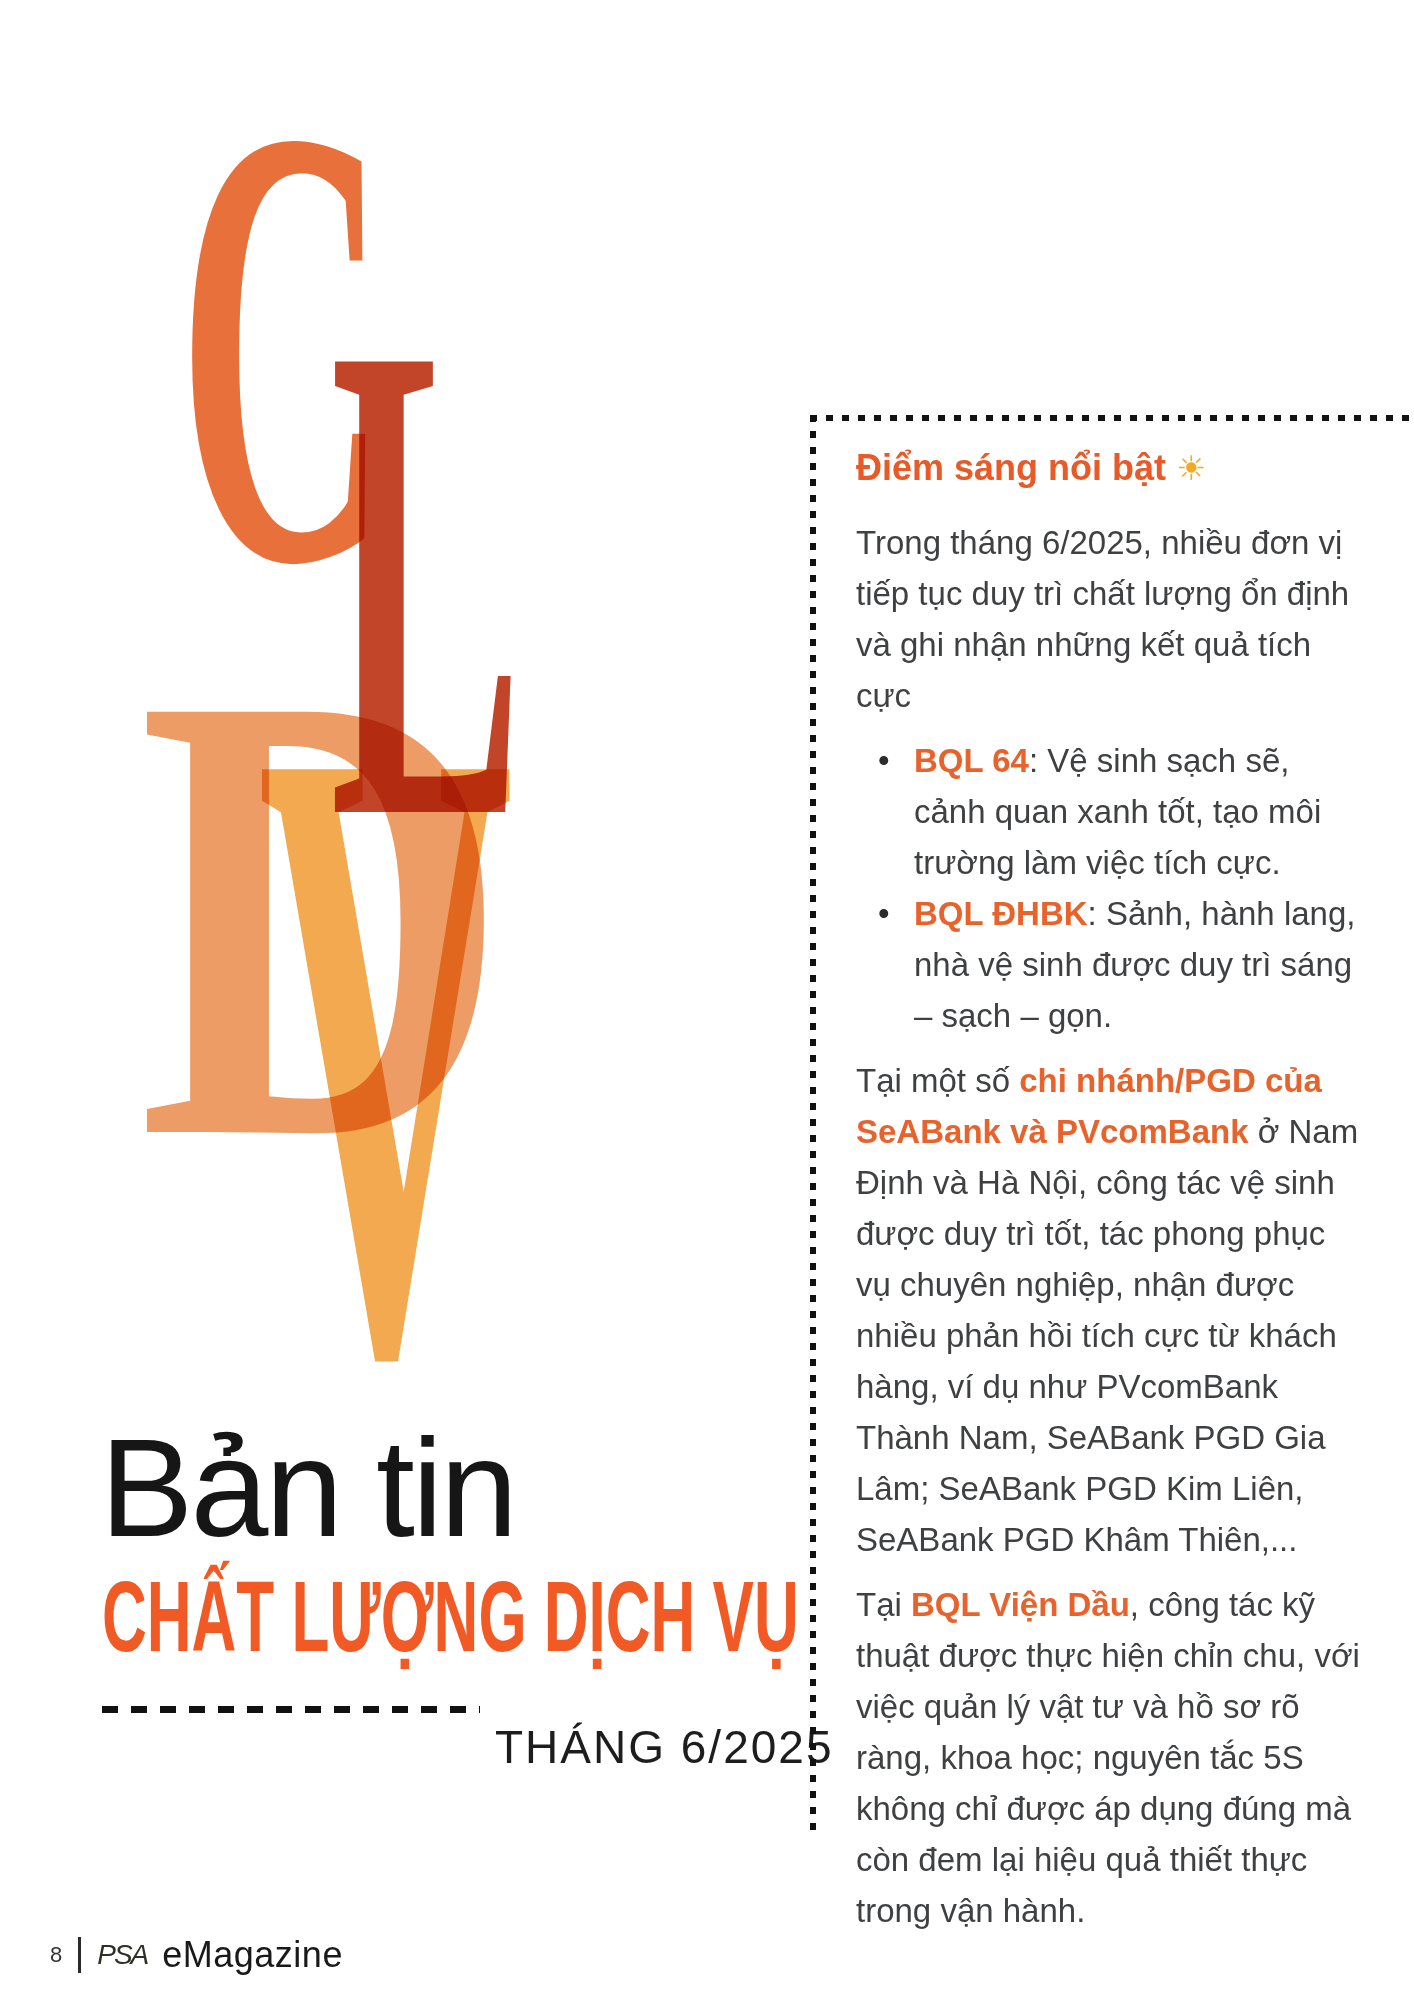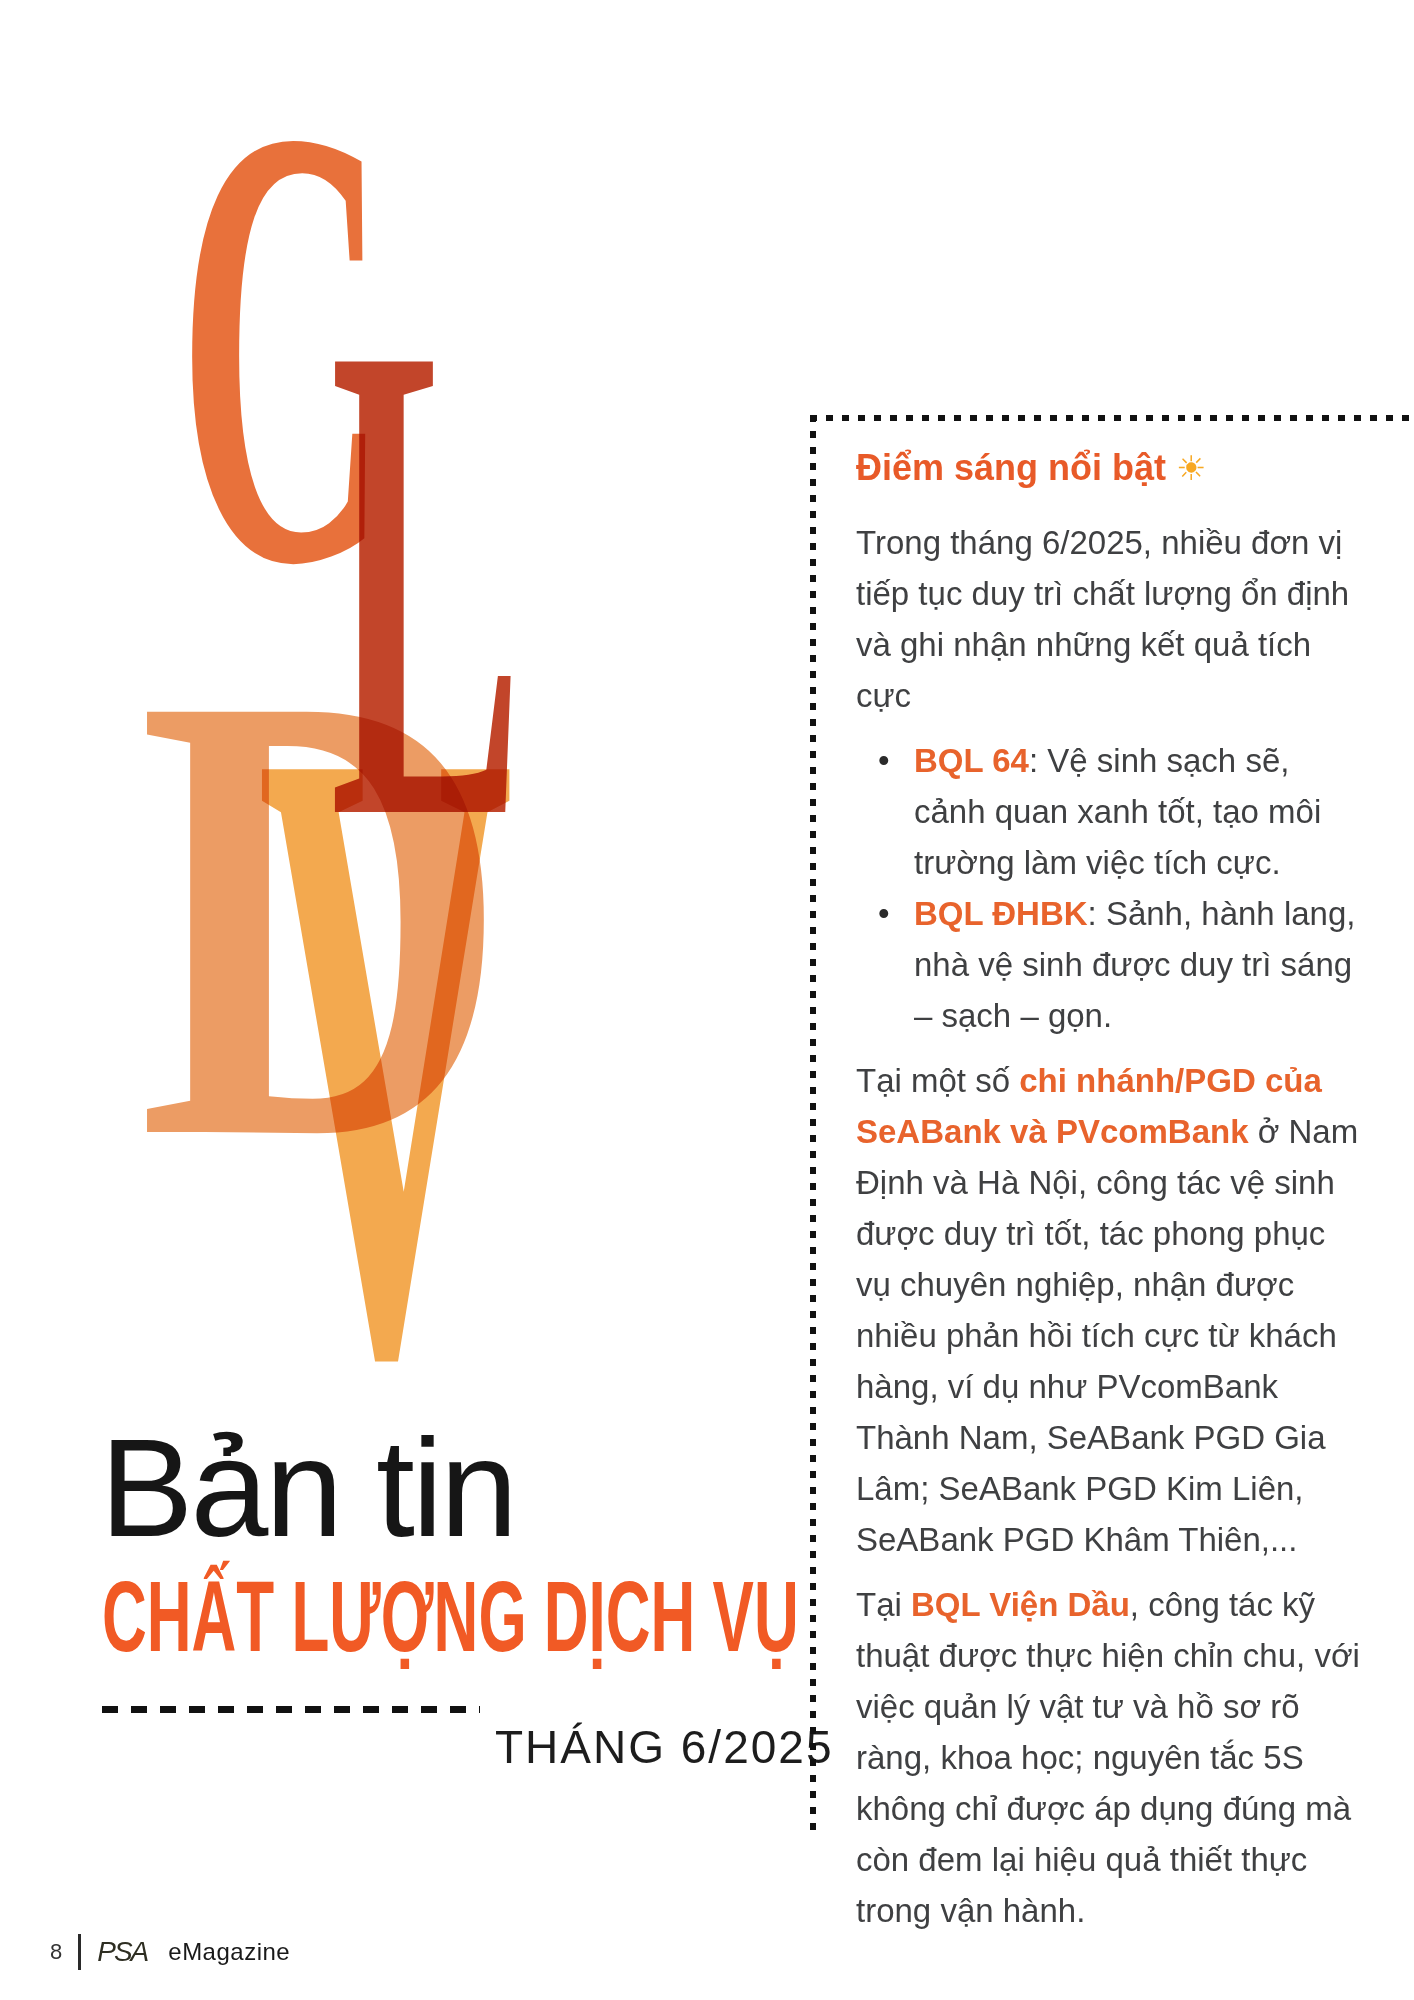--- a/index.html
+++ b/index.html
@@ -74,21 +74,21 @@
   .footer{
     position:absolute;left:50px;top:1934px;
     display:flex;align-items:center;
   }
   .footer .pagenum{font-size:22px;color:#333;}
   .footer .sep{width:3px;height:36px;background:#2a2a2a;margin:0 16px;}
   .footer .brand{
     font-size:28px;font-weight:normal;font-style:italic;
     letter-spacing:-2px;color:#2e2e22;
   }
-  .footer .brand-suffix{font-size:24px;color:#191919;margin-left:21px;letter-spacing:0.5px;}
+  .footer .brand-suffix{font-size:36px;color:#191919;margin-left:15px;letter-spacing:0.5px;}
 </style>
 </head>
 <body>
 
 <div class="page">
 
   <svg class="letters-svg" width="1414" height="2000" viewBox="0 0 1414 2000">
     <text transform="translate(178,558) scale(0.46 1)" font-size="630" fill="#E8713B">C</text>
     <text transform="translate(330,812) scale(0.42 1)" font-size="688" fill="#C2452A">L</text>
     <text transform="translate(138,1132) scale(0.80 1)" font-size="642" fill="#EC9C64">D</text>

